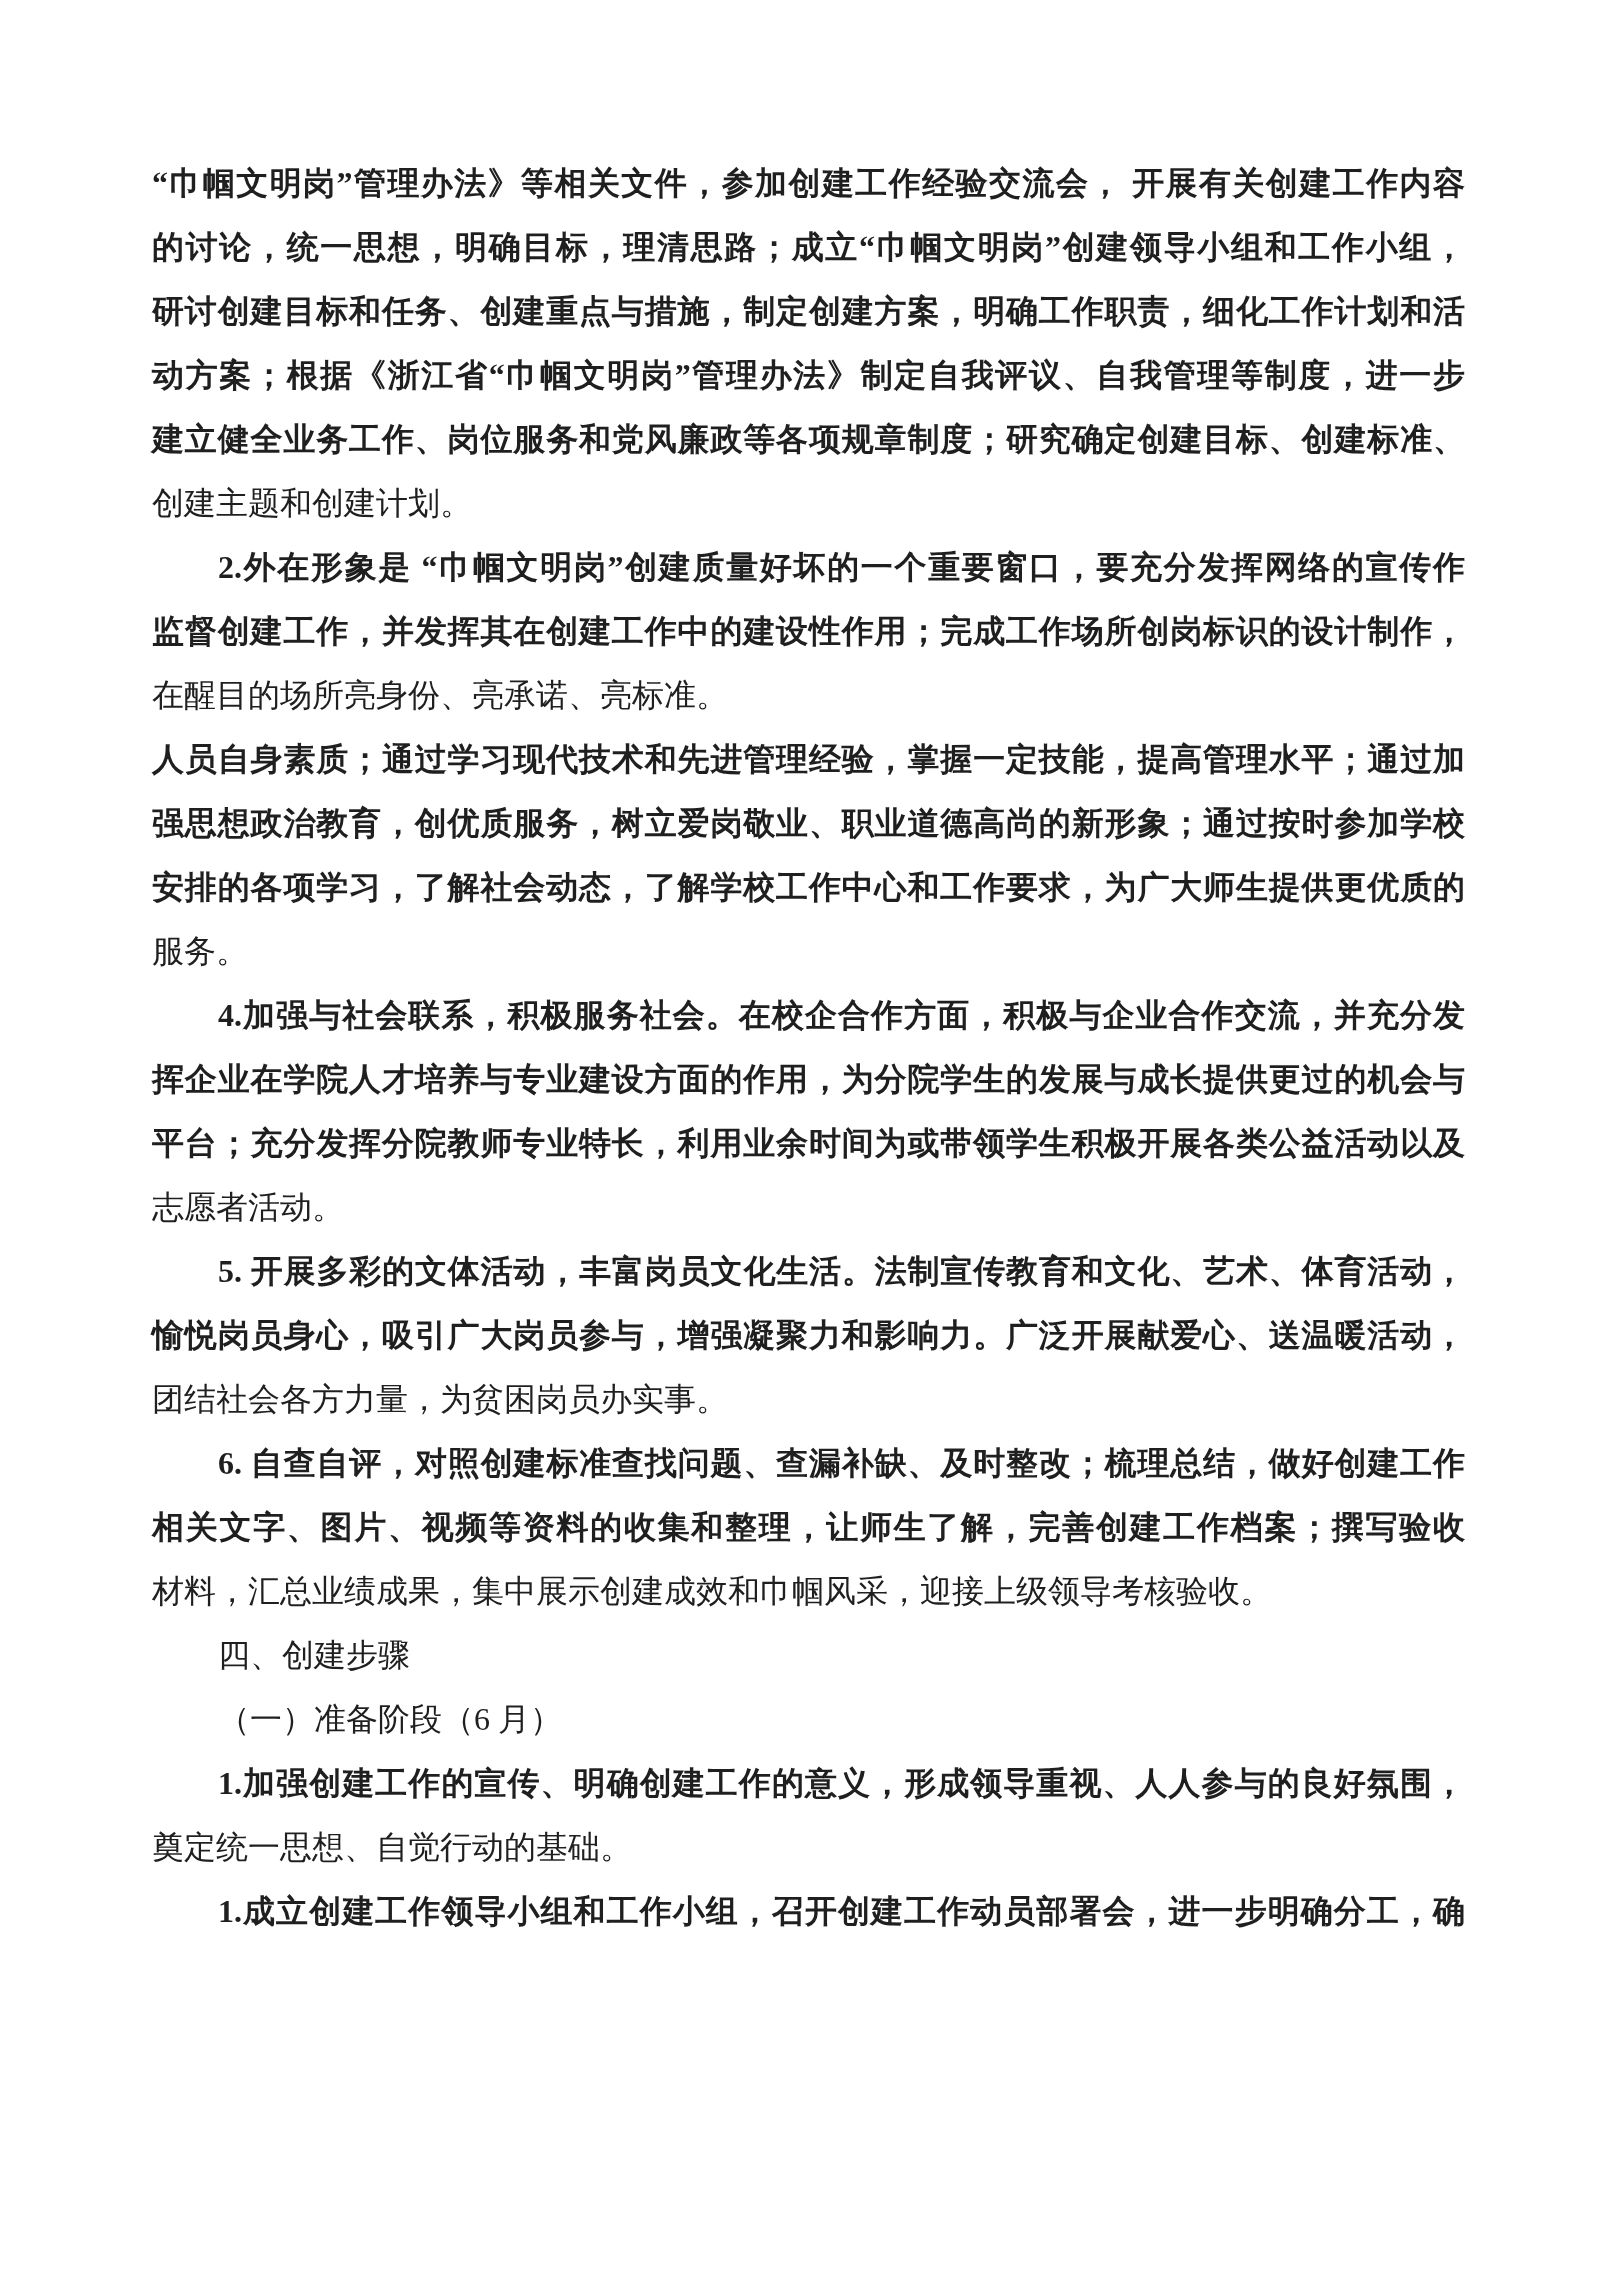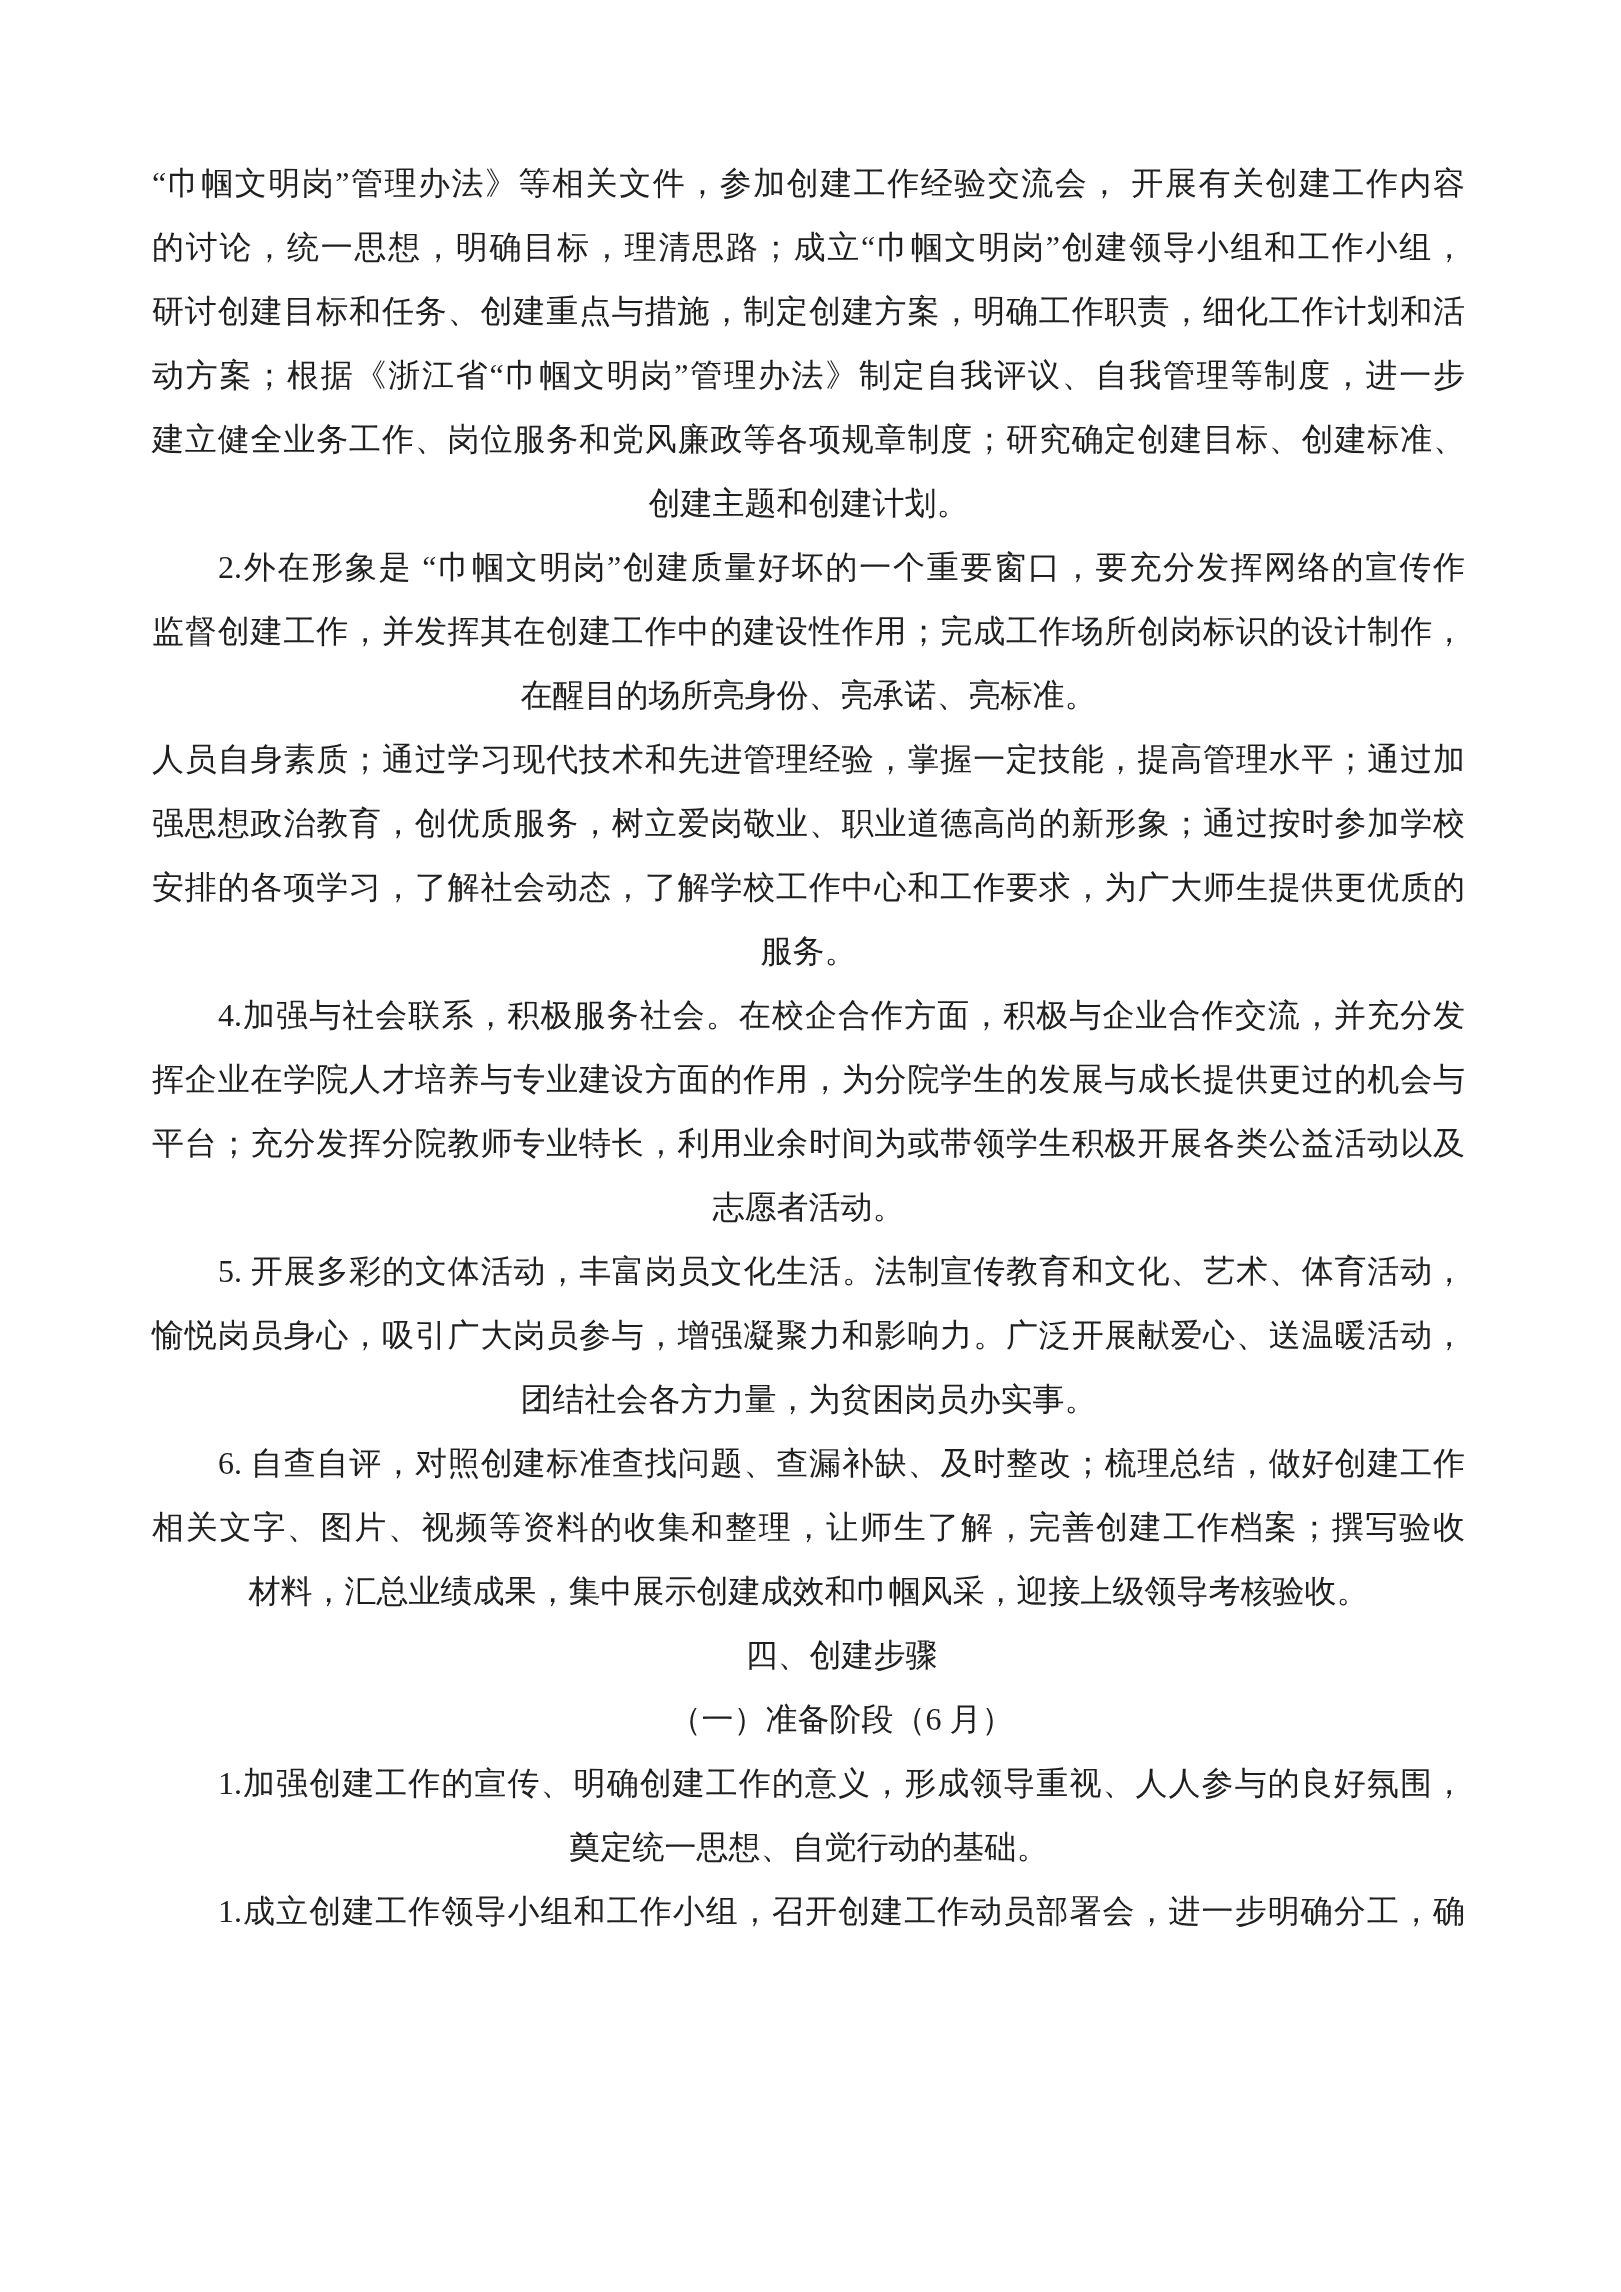--- a/index.html
+++ b/index.html
@@ -20,26 +20,27 @@
     left: 152px;
     top: 151px;
     width: 1313px;
     font-family: "Liberation Serif", "DejaVu Serif", serif;
     font-size: 32px;
     color: #1f1f1f;
   }
   .line {
     height: 64px;
     line-height: 64px;
-    text-align: center;
+    text-align: left;
     font-kerning: none;
   }
   .line.justify {
     text-align: justify;
     text-align-last: justify;
+    font-weight: bold;
   }
   .line.indent {
     padding-left: 66px;
   }
 </style>
 </head>
 <body>
 
 <div class="page">
   <div class="text-block" id="text-block">

